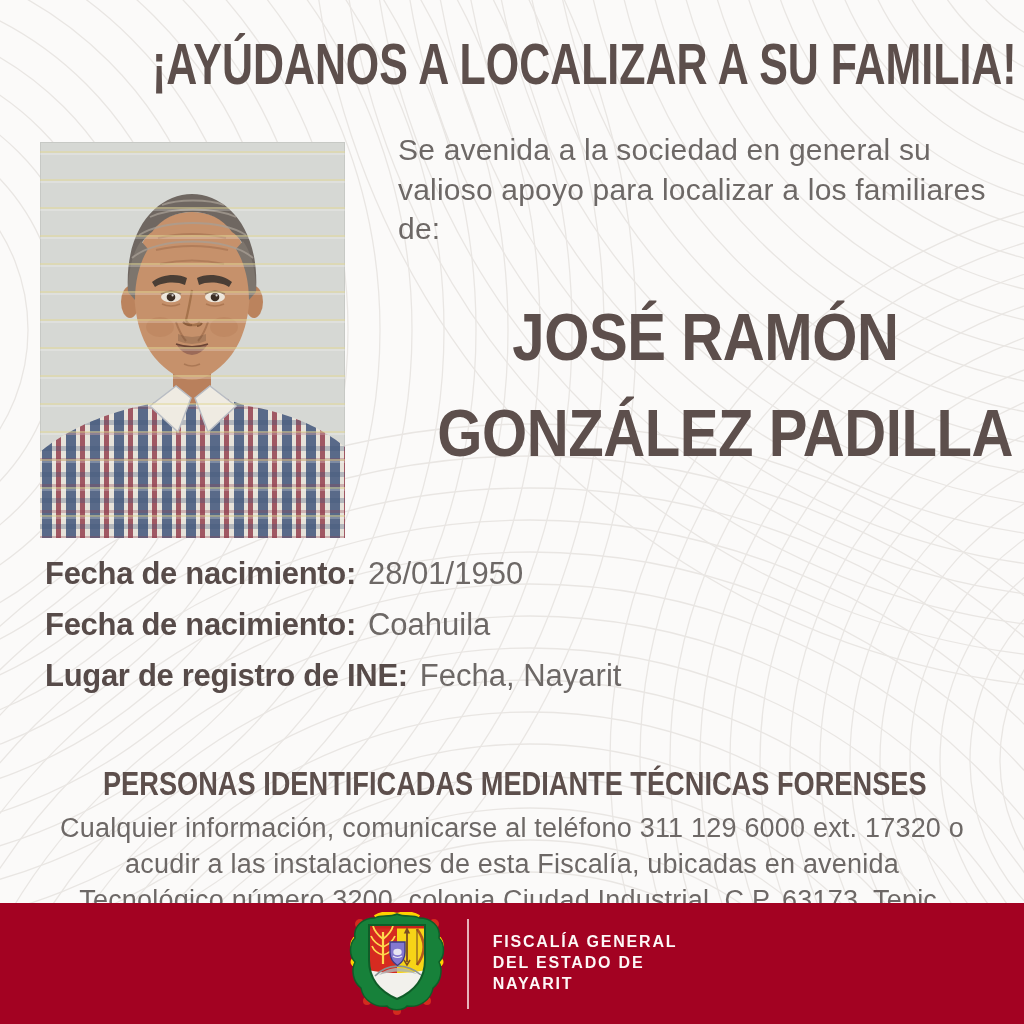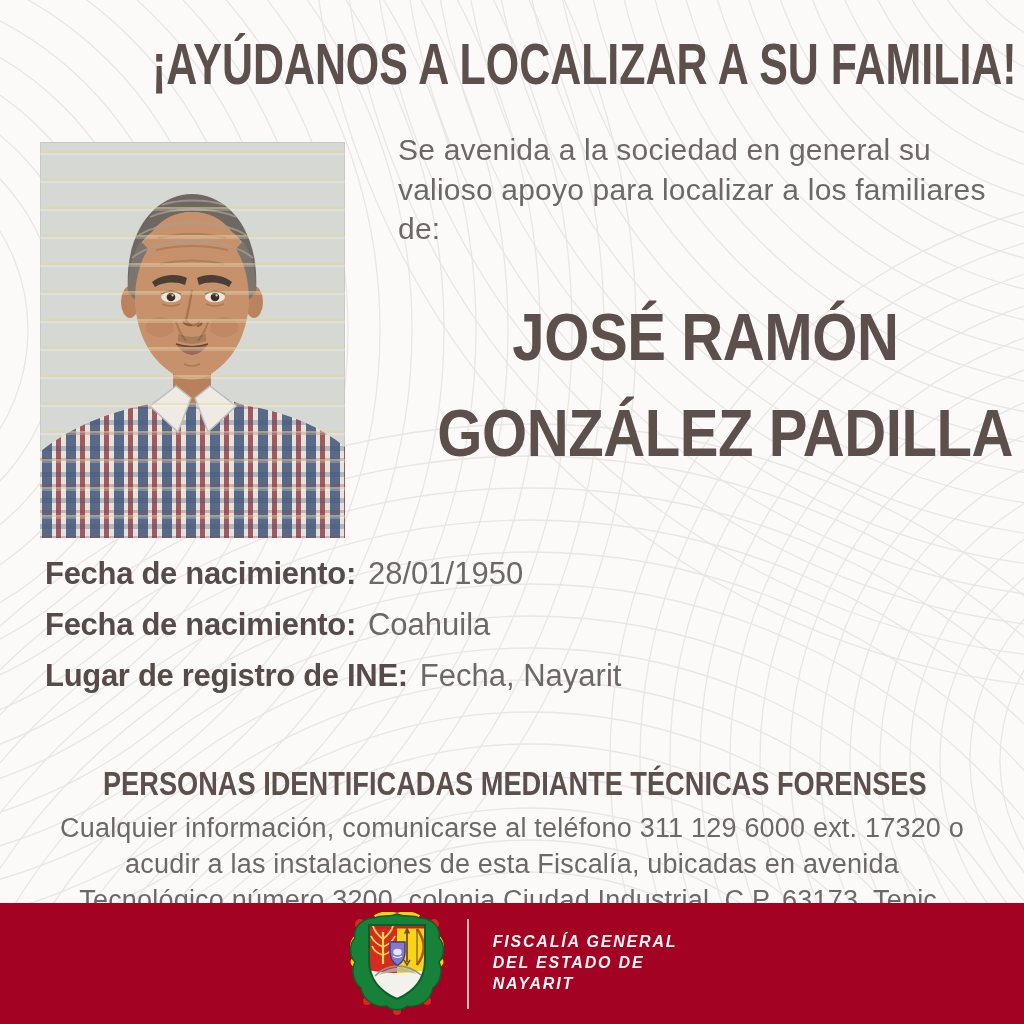--- a/index.html
+++ b/index.html
@@ -50,21 +50,21 @@
     color:#5d4f4c;transform:scaleX(.80);transform-origin:50% 50%;
   }
 
   
   .contact{top:795px;left:42px;width:940px;text-align:center;}
   .contact p{margin:16px;font-size:27px;line-height:1.33;color:#6d6866;letter-spacing:.2px;}
 
   
   .footer{
     top:903px;left:0;width:100%;height:121px;background:#a30222;
-    display:flex;align-items:center;justify-content:center;font-style:italic;
+    display:flex;align-items:center;justify-content:center;
   }
   .footer-inner{display:flex;align-items:center;}
   .coat{width:100px;height:104px;flex:0 0 auto;}
   .divider{width:2px;height:90px;background:#edc7cb;opacity:.9;margin:0 24px 0 20px;}
   .org-name{color:#fdf7f7;font-weight:bold;font-size:16px;line-height:1.3;letter-spacing:1.8px;}
   .org-name span{display:block;}
 </style>
 </head>
 <body>
 

